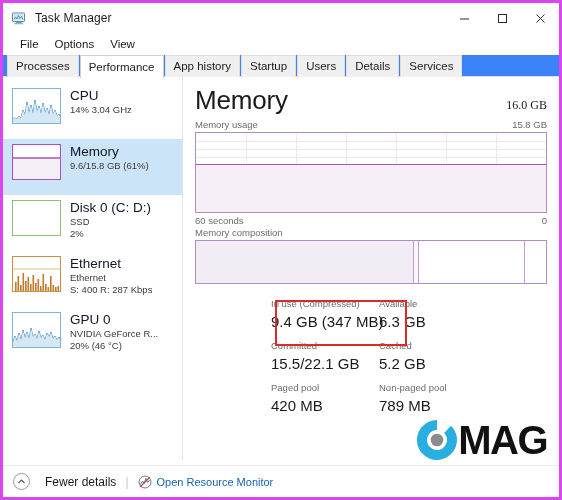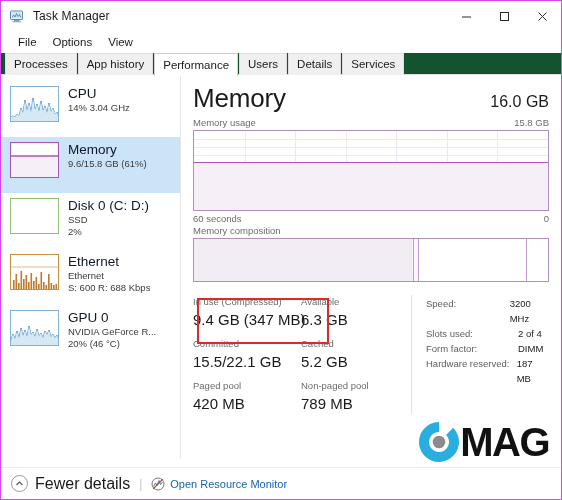--- a/index.html
+++ b/index.html
@@ -6,21 +6,21 @@
   html, body {
     width: 562px; height: 500px;
     background: #ffffff;
     font-family: "Liberation Sans", sans-serif;
     overflow: hidden;
   }
   #app {
     position: relative;
     width: 562px; height: 500px;
     background: #ffffff;
-    border: 1px solid #d946ef;
+    border: 3px solid #d946ef;
   }
 
   
   .titlebar {
     height: 30px;
     display: flex;
     align-items: center;
     background: #ffffff;
     padding-left: 8px;
   }
@@ -44,21 +44,21 @@
   }
   .menu-item {
     font-size: 11.5px; color: #1a1a1a;
     padding: 2px 7px; margin-right: 2px;
   }
 
   
   .tabstrip {
     height: 22px;
     display: flex; align-items: flex-end;
-    background: #14532d;
+    background: #3b82f6;
     padding-left: 4px;
     position: relative;
   }
   .tabstrip::after {
     content:""; position:absolute; left:0; right:0; bottom:0;
     height:1px; background:#dedede;
   }
   .tab {
     font-size: 11.5px; color: #1a1a1a;
     padding: 3px 8px 3px 8px;
@@ -117,21 +117,21 @@
     flex: 1;
     padding: 8px 12px 0 12px;
     position: relative;
   }
   .main-head { display: flex; align-items: baseline; }
   .main-title {
     font-size: 26px; color: #1a1a1a; font-weight: 400;
     line-height: 30px; letter-spacing: -.2px;
   }
   .main-cap {
-    margin-left: auto; font-size: 16px; color: #1a1a1a;
+    margin-left: auto; font-size: 12px; color: #1a1a1a; font-family: Liberation Serif, serif;
   }
   .graph-head {
     display: flex; align-items: baseline;
     margin-top: 4px;
   }
   .graph-label { font-size: 9.5px; color: #6b6b6b; }
   .graph-max { margin-left: auto; font-size: 9.5px; color: #6b6b6b; }
 
   .usage-graph {
     height: 81px;
@@ -227,21 +227,21 @@
     padding-left: 10px;
     background: #ffffff;
     border-top: 1px solid #ececec;
   }
   .chev-circle {
     width: 17px; height: 17px; border-radius: 50%;
     border: 1px solid #9a9a9a;
     display: flex; align-items: center; justify-content: center;
     margin-right: 7px; color: #555;
   }
-  .foot-label { font-size: 16px; color: #1a1a1a; }
+  .foot-label { font-size: 12px; color: #1a1a1a; margin-left: 8px; }
   .foot-sep { margin: 0 9px; color: #c8c8c8; font-size: 12px; }
   .rm-icon { width: 14px; height: 14px; margin-right: 5px; }
   .foot-link { font-size: 11px; color: #1763b0; }
 </style>
 </head>
 <body>
 
 <div id="app">
 
   <div class="titlebar">
@@ -274,22 +274,23 @@
   </div>
 
   <div class="menubar">
     <span class="menu-item">File</span>
     <span class="menu-item">Options</span>
     <span class="menu-item">View</span>
   </div>
 
   <div class="tabstrip">
     <div class="tab">Processes</div>
+    <div class="tab active">Performance</div>
     <div class="tab">App history</div>
-    <div class="tab active">Performance</div>
+    <div class="tab">Startup</div>
     <div class="tab">Users</div>
     <div class="tab">Details</div>
     <div class="tab">Services</div>
   </div>
 
   <div class="content">
 
     <div class="sidebar">
 
       <div class="side-item">
@@ -356,21 +357,21 @@
               <rect x="38" y="20" width="1.6" height="15"></rect>
                 <rect x="40.5" y="29" width="1.6" height="6"></rect>
               <rect x="43" y="31" width="1.6" height="4"></rect>
                 <rect x="45.5" y="30" width="1.6" height="5"></rect>
             </g>
           </svg>
         </div>
         <div class="side-text">
           <div class="side-title">Ethernet</div>
           <div class="side-sub">Ethernet</div>
-          <div class="side-sub">S: 600 R: 688 Kbps</div>
+          <div class="side-sub">S: 400 R: 287 Kbps</div>
         </div>
       </div>
 
       <div class="side-item">
         <div class="side-thumb">
           <svg width="49" height="36" viewBox="0 0 49 36" preserveAspectRatio="none">
             <rect x="0.5" y="0.5" width="48" height="35" fill="#fff" stroke="#7fb3d5" stroke-width="1"></rect>
             <polyline points="1,30 3,24 5,29 7,21 9,28 11,18 13,26 15,20 17,27 19,16 21,25 23,22 25,27 27,19 29,26 31,23 33,28 35,21 37,25 39,20 41,27 43,24 45,28 47,25 48,28" fill="none" stroke="#3f8fc4" stroke-width="1"></polyline>
             <polygon points="1,30 3,24 5,29 7,21 9,28 11,18 13,26 15,20 17,27 19,16 21,25 23,22 25,27 27,19 29,26 31,23 33,28 35,21 37,25 39,20 41,27 43,24 45,28 47,25 48,28 48,35 1,35" fill="#d6e8f4"></polygon>
           </svg>
@@ -463,38 +464,20 @@
               <div class="stat-name">Paged pool</div>
               <div class="stat-val">420 MB</div>
             </div>
             <div class="stat-cell" style="padding-left:8px">
               <div class="stat-name">Non-paged pool</div>
               <div class="stat-val">789 MB</div>
             </div>
           </div>
         </div>
 
-        <div class="stats-right">
-          <div class="info-row">
-            <span class="info-key">Speed:</span>
-            <span class="info-val">3200 MHz</span>
-          </div>
-          <div class="info-row">
-            <span class="info-key">Slots used:</span>
-            <span class="info-val">2 of 4</span>
-          </div>
-          <div class="info-row">
-            <span class="info-key">Form factor:</span>
-            <span class="info-val">DIMM</span>
-          </div>
-          <div class="info-row">
-            <span class="info-key">Hardware reserved:</span>
-            <span class="info-val">187 MB</span>
-          </div>
-        </div>
 
       </div>
     </div>
   </div>
 
   <div class="watermark">
     <svg width="46" height="46" viewBox="0 0 46 46">
       <path d="M23 3 a20 20 0 1 0 14.14 5.86 l-7.07 7.07 A10 10 0 1 1 23 13 Z" fill="#29aee0"></path>
       <circle cx="23" cy="23" r="6.3" fill="#8c8c8c"></circle>
     </svg>

